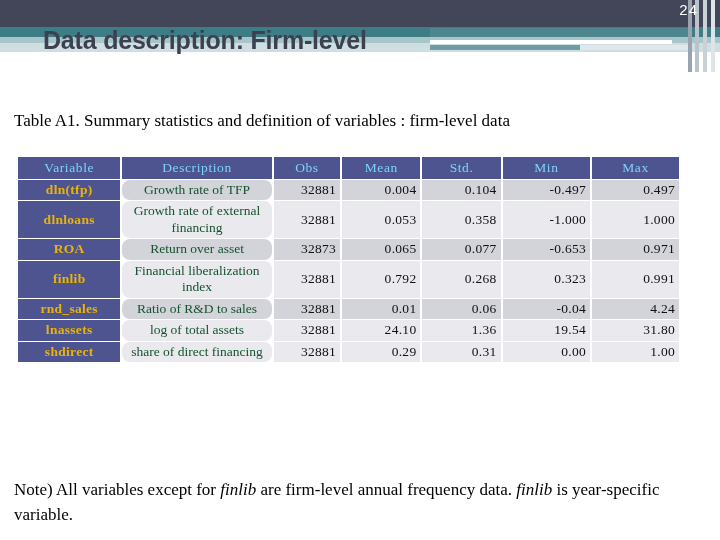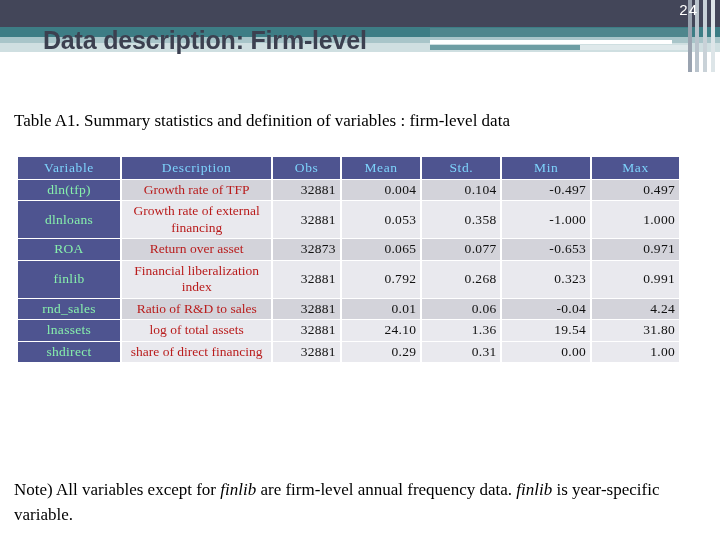--- a/index.html
+++ b/index.html
@@ -150,26 +150,26 @@
   .stat-table thead th.c-var   { width: 100px; }
   .stat-table thead th.c-desc  { width: 152px; }
   .stat-table thead th.c-obs   { width: 62px; }
   .stat-table thead th.c-mean  { width: 76px; }
   .stat-table thead th.c-std   { width: 76px; }
   .stat-table thead th.c-min   { width: 86px; }
   .stat-table thead th.c-max   { width: 86px; }
 
   .cell-var {
     background: #4e5490;
-    color: #86efac;
+    color: #eab308;
     text-align: center;
-    font-weight: normal;
+    font-weight: bold;
     letter-spacing: 0.3px;
   }
-  .cell-desc { text-align: center; color: #b91c1c; }
+  .cell-desc { text-align: center; color: #14532d; border-radius: 8px; }
   .cell-num  { text-align: right; color: #111111; letter-spacing: 0.3px; }
 
   tr.band-a .cell-desc,
   tr.band-a .cell-num { background: #d3d3da; }
   tr.band-b .cell-desc,
   tr.band-b .cell-num { background: #e9e9ee; }
 
   
   .note {
     position: absolute;

